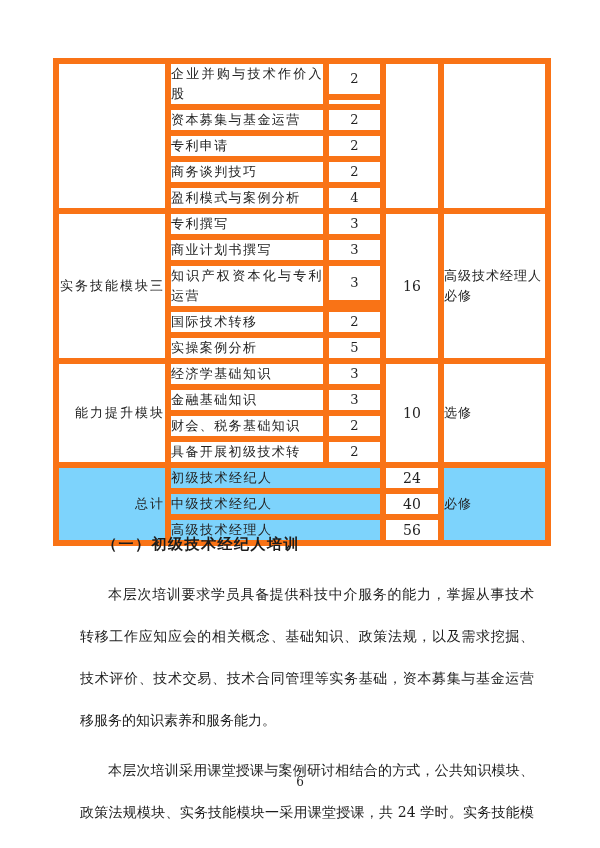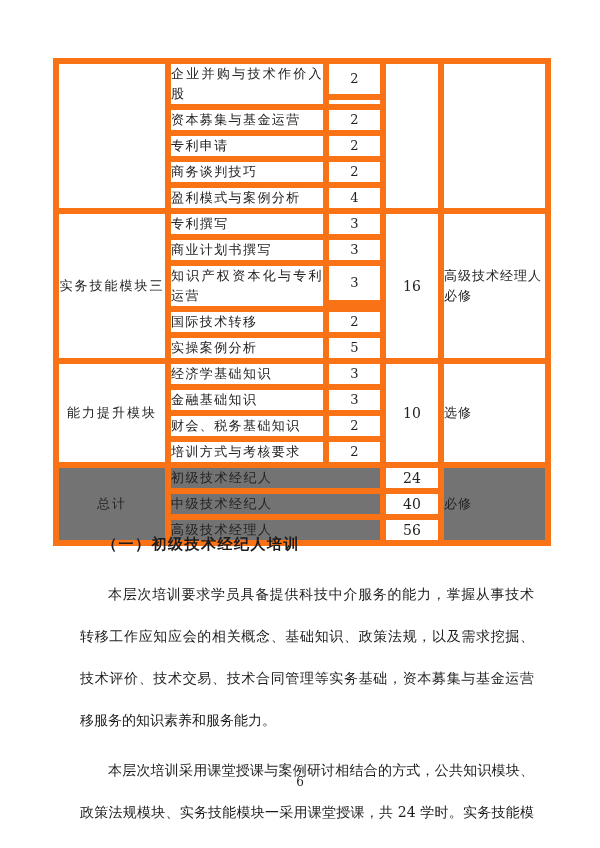--- a/index.html
+++ b/index.html
@@ -11,30 +11,30 @@
   table.sched{
     position:absolute;left:53px;top:58px;width:492px;
     border-collapse:collapse;table-layout:fixed;
     font-family:"DejaVu Serif","Liberation Serif",serif;
     font-size:13px;color:#222;
   }
   table.sched td{
     border:6px solid #f97316;padding:0;overflow:hidden;
     vertical-align:middle;line-height:20px;
   }
-  td.module{text-align:center;letter-spacing:2px;}
+  td.module{text-align:right;letter-spacing:2px;}
   td.course{
     text-align:justify;text-justify:inter-character;
     padding:0 6px;letter-spacing:1.4px;line-height:21px;
   }
   td.hours{text-align:center;font-size:13px;}
   td.total{text-align:center;font-size:14px;}
   td.note{text-align:left;letter-spacing:1px;padding:0 8px;line-height:21px;}
   td.level{text-align:left;padding:0 6px;letter-spacing:1.5px;}
-  td.gray{background:#737373;}
+  td.gray{background:#7dd3fc;}
   
   .textblock{position:absolute;left:80px;top:524px;width:454px;font-size:14px;}
   .h1{
     font-family:"Liberation Sans","DejaVu Sans",sans-serif;
     font-weight:bold;font-size:15px;letter-spacing:1.5px;
     line-height:18px;padding-left:28px;
   }
   .h2{
     font-weight:bold;font-size:15px;letter-spacing:1.5px;
     line-height:18px;margin-top:11px;padding-left:22px;
@@ -128,21 +128,21 @@
       </tr>
       <tr style="height:22px">
         <td class="course">金融基础知识</td>
         <td class="hours">3</td>
       </tr>
       <tr style="height:22px">
         <td class="course">财会、税务基础知识</td>
         <td class="hours">2</td>
       </tr>
       <tr style="height:22px">
-        <td class="course">培训方式与考核要求</td>
+        <td class="course">具备开展初级技术转</td>
         <td class="hours">2</td>
       </tr>
 
       <tr style="height:21px">
         <td class="module gray" rowspan="3">总计</td>
         <td class="level gray" colspan="2">初级技术经纪人</td>
         <td class="total">24</td>
         <td class="note gray" rowspan="3">必修</td>
       </tr>
       <tr style="height:21px">

